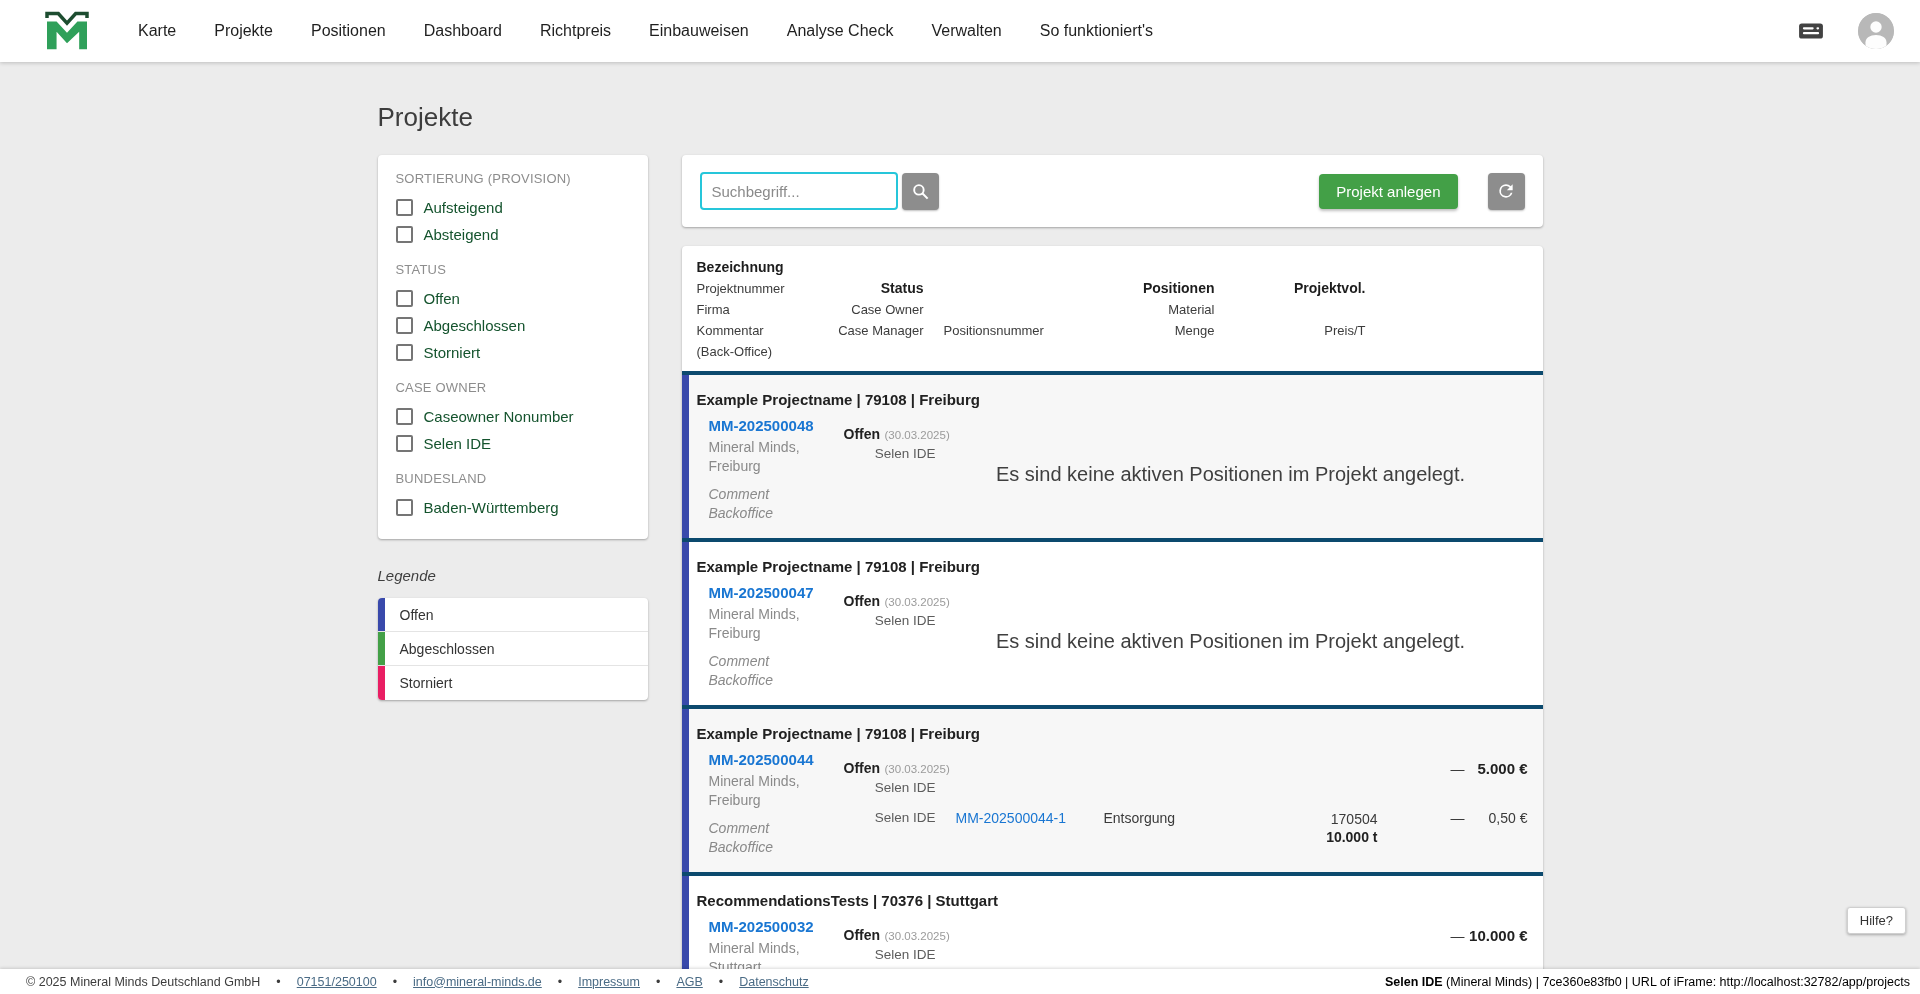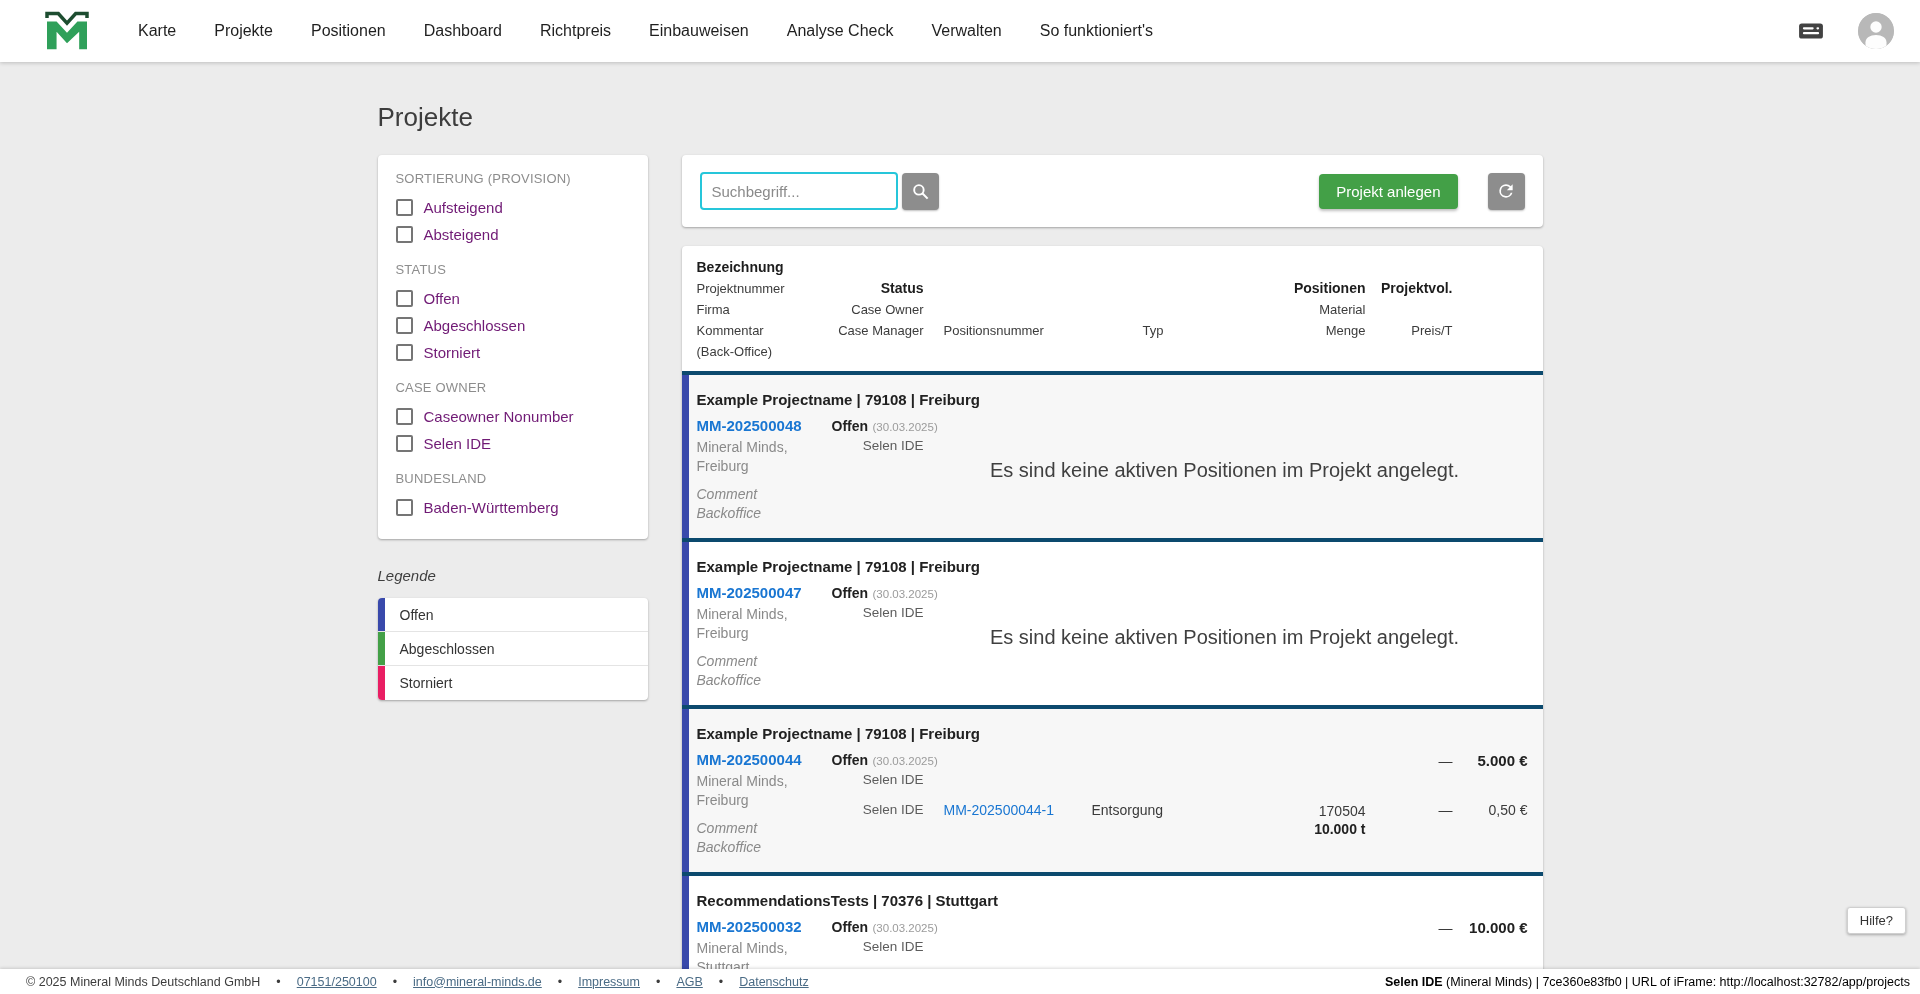--- a/index.html
+++ b/index.html
@@ -21,21 +21,21 @@
   .columns { display:flex; gap:34px; align-items:flex-start; }
   .card { background:#fff; border-radius:4px; box-shadow:0 1px 3px rgba(0,0,0,.13), 0 1px 2px rgba(0,0,0,.2); }
 
   
   aside { width:270px; flex:none; }
   .filter-card { padding:12px 18px 18px; }
   .fhead { font-size:13px; color:#8d8d8d; margin:14px 0 8px; letter-spacing:.2px; }
   .fhead:first-child { margin-top:4px; }
   .fopt { display:flex; align-items:center; gap:11px; height:27px; cursor:pointer; }
   .cb { width:17px; height:17px; border:2px solid #757575; border-radius:2px; flex:none; background:#fff; }
-  .fopt-label { font-size:15px; color:#701a75; }
+  .fopt-label { font-size:15px; color:#14532d; }
 
   .legend-title { margin:28px 0 14px; font-size:15px; color:#3f3f3f;font-style:italic; }
   .legend-card { overflow:hidden; }
   .lrow { position:relative; display:flex; align-items:center; height:34px; padding-left:22px; font-size:14px; color:#333; border-bottom:1px solid #e4e4e4; }
   .lrow:last-child { border-bottom:none; }
   .lstrip { position:absolute; left:0; top:0; bottom:0; width:7px; }
   .ls-open { background:#3949ab; }
   .ls-done { background:#43a047; }
   .ls-cancel { background:#e91e63; }
 
@@ -60,26 +60,26 @@
   .pt1 { padding-top:21px; }
   .pt3 { padding-top:63px; }
   .gap1 { margin-top:21px; }
 
   .trow { position:relative; border-top:4px solid #0c4a6e; }
   .trow.alt { background:#f7f7f7; }
   .strip { position:absolute; left:0; top:0; bottom:0; width:7px; background:#3949ab; }
   .trow-inner { padding:16px 15px 15px; }
   .ptitle { font-size:15px; font-weight:700; color:#212121; margin-bottom:9px; }
   .pbody { display:flex; align-items:stretch; }
-  .c1 { width:135px; flex:none; }
+  .c1 { width:135px; flex:none;margin-left:12px; }
   .pnum { display:block; font-size:15px; font-weight:700; color:#1976d2; margin-bottom:4px; cursor:pointer; }
   .company { font-size:14px; color:#8a8a8a; line-height:19px; }
   .comment { font-size:14px; color:#8a8a8a; font-style:italic; line-height:19px; margin-top:9px; }
 
-  .rarea { flex:1; position:relative; min-width:0; }
+  .rarea { flex:1; position:relative; min-width:0;margin-top:8px; }
   .rgrid { display:grid; grid-template-columns:92px 20px 148px 123px 151px 87px minmax(0,1fr); align-items:start; }
   .status-cell { grid-column:1; text-align:right; white-space:nowrap; }
   .status-name { font-size:14px; font-weight:700; color:#212121; }
   .status-date { font-size:11.5px; color:#9b9b9b; }
   .owner { font-size:13.5px; color:#5c5c5c; margin-top:3px; }
   .val-vol { grid-column:6; text-align:right; font-size:14px; color:#3a3a3a; padding-top:2px; }
   .val-prov { grid-column:7; text-align:right; font-size:15px; font-weight:700; color:#212121; padding-top:1px; }
 
   .posrow { margin-top:15px; font-size:14px; color:#3a3a3a; }
   .pc-mgr { grid-column:1; text-align:right; color:#5c5c5c; font-size:13.5px; }
@@ -239,23 +239,20 @@
             </div>
             <div class="r pt1">
               <div class="th-bold">Status</div>
               <div>Case Owner</div>
               <div>Case Manager</div>
             </div>
             <div></div>
             <div class="pt3">
               <div>Positionsnummer</div>
             </div>
-            <div class="ctr pt3">
-              <div>Typ</div>
-            </div>
             <div class="r pt1">
               <div class="th-bold">Positionen</div>
               <div>Material</div>
               <div>Menge</div>
             </div>
             <div class="r pt1">
               <div class="th-bold">Projektvol.</div>
               <div class="gap1">Preis/T</div>
             </div>
           </div>

